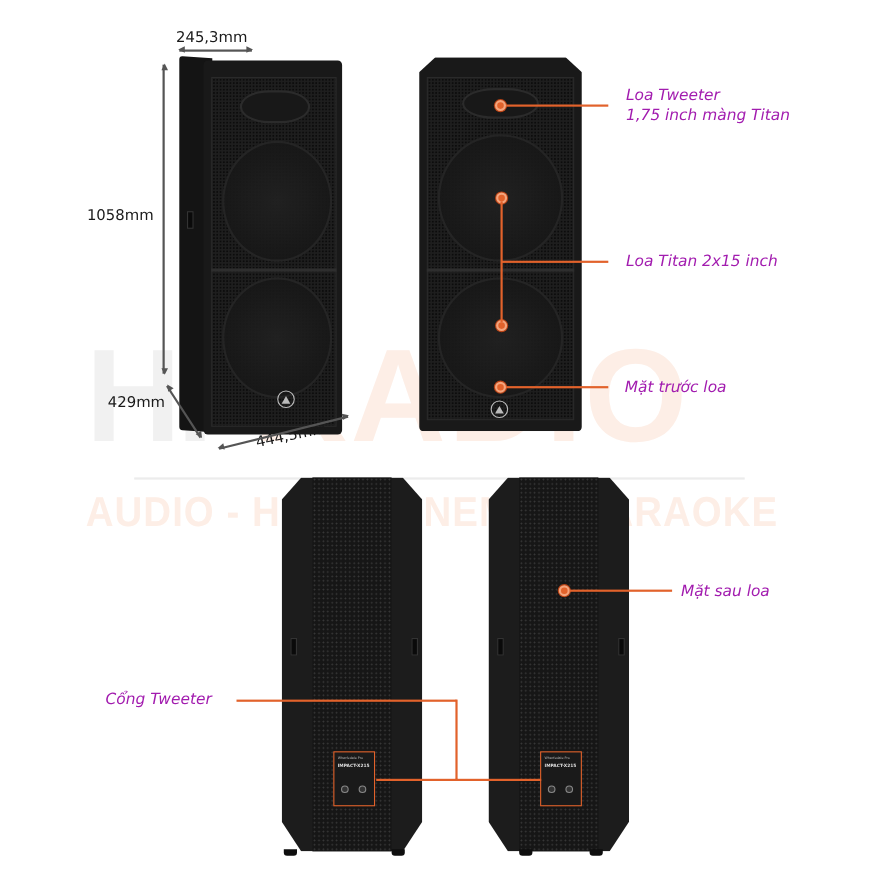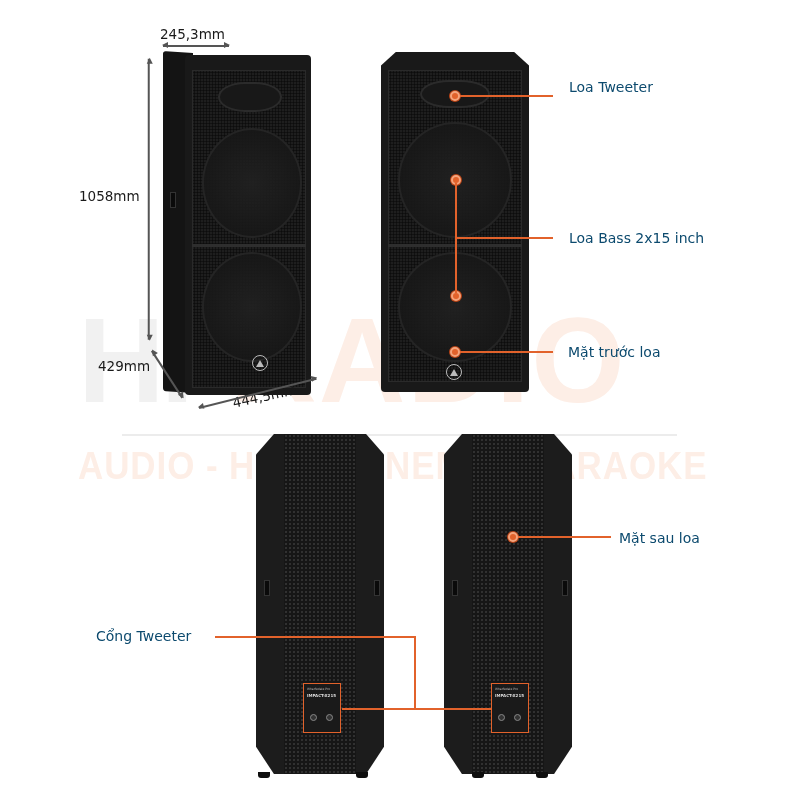--- a/index.html
+++ b/index.html
@@ -31,21 +31,21 @@
   .handle { position: absolute; width: 6px; height: 16px; background: #0a0a0a; border: 1px solid #333; }
   .foot { position: absolute; width: 12px; height: 6px; background: #0e0e0e; border-radius: 0 0 3px 3px; }
   .panel { position: absolute; width: 38px; height: 50px; background: #1a1a1a; border: 1.5px solid #e2622b; padding: 3px; }
   .panel-brand { font-size: 3px; color: #bbb; }
   .panel-model { font-size: 4px; color: #ddd; font-weight: 700; margin-top: 2px; }
   .jack { position: absolute; width: 7px; height: 7px; border-radius: 50%; background: #333; border: 1px solid #888; top: 30px; }
 
   
   .orange-line { position: absolute; background: #e2622b; }
   .dot { position: absolute; width: 10px; height: 10px; border-radius: 50%; background: #e2622b; border: 2px solid #f4a47c; box-shadow: 0 0 0 1px #b84316; }
-  .callout { position: absolute; font-size: 14px; color: #0c4a6e; line-height: 18px; white-space: nowrap; }
+  .callout { position: absolute; font-size: 14px; color: #a21caf; line-height: 18px; white-space: nowrap; font-style: italic; }
   .dim { position: absolute; font-size: 13.5px; color: #1a1a1a; white-space: nowrap; }
   .dim-line { position: absolute; background: #555; height: 1.5px; transform-origin: left center; }
   .dim-line::before, .dim-line::after { content: ""; position: absolute; top: -3px; border-top: 3.5px solid transparent; border-bottom: 3.5px solid transparent; }
   .dim-line::before { left: -1px; border-right: 6px solid #555; }
   .dim-line::after { right: -1px; border-left: 6px solid #555; }
 </style>
 </head>
 <body>
 
 <div class="wm-hi">HI</div>
@@ -84,27 +84,28 @@
   <div class="driver" style="left:398px; top:122px; width:114px; height:116px;"></div>
   <div class="divider" style="left:388px; top:244px; width:134px;"></div>
   <div class="driver" style="left:398px; top:252px; width:114px; height:110px;"></div>
   <div class="logo" style="left:446px; top:364px;"></div>
 </div>
 
 <div class="dot" style="left:450px; top:91px;"></div>
 <div class="orange-line" style="left:460px; top:95px; width:93px; height:2px;"></div>
 <div class="callout" style="left:569px; top:78px;">
   <div>Loa Tweeter</div>
+  <div>1,75 inch màng Titan</div>
 </div>
 
 <div class="dot" style="left:451px; top:175px;"></div>
 <div class="dot" style="left:451px; top:291px;"></div>
 <div class="orange-line" style="left:455px; top:183px; width:2px; height:110px;"></div>
 <div class="orange-line" style="left:456px; top:237px; width:97px; height:2px;"></div>
-<div class="callout" style="left:569px; top:229px;">Loa Bass 2x15 inch</div>
+<div class="callout" style="left:569px; top:229px;">Loa Titan 2x15 inch</div>
 
 <div class="dot" style="left:450px; top:347px;"></div>
 <div class="orange-line" style="left:460px; top:351px; width:93px; height:2px;"></div>
 <div class="callout" style="left:568px; top:343px;">Mặt trước loa</div>
 
 <div>
   <div class="rear-body" style="left:256px; top:434px; width:128px; height:340px;"></div>
   <div class="rear-center" style="left:284px; top:434px; width:72px; height:340px;"></div>
   <div class="handle" style="left:264px; top:580px;"></div>
   <div class="handle" style="left:374px; top:580px;"></div>

